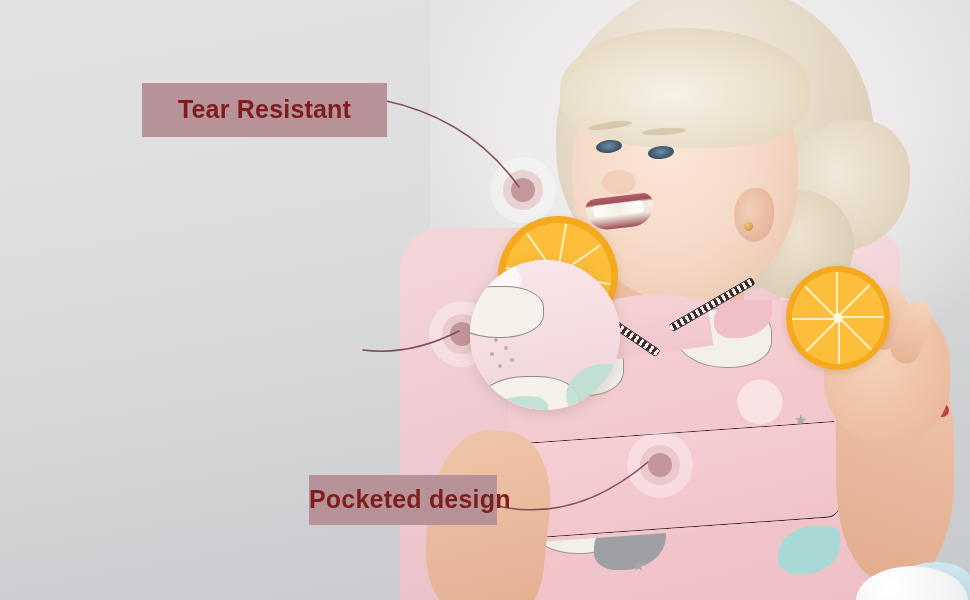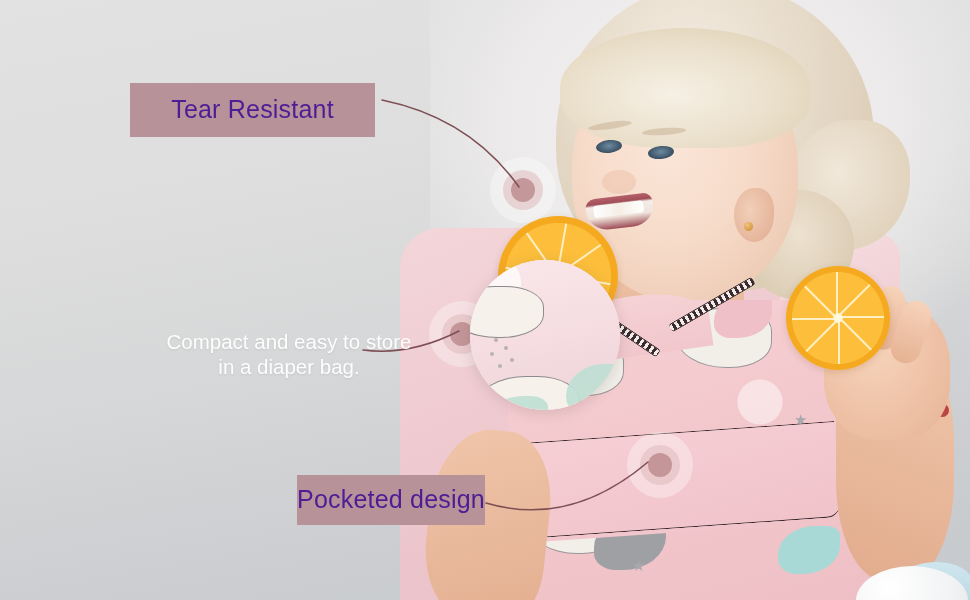--- a/index.html
+++ b/index.html
@@ -373,26 +373,27 @@
     position: absolute; inset: 0;
     pointer-events: none;
   }
 
   
   .callout { position: absolute; }
 
   .chip {
     display: inline-block;
     background: #b79399;
-    color: #4c1d95;
+    color: #7f1d1d;
     font-size: 25px;
-    font-weight: normal;
+    font-weight: bold;
     letter-spacing: .2px;
     text-align: center;
     white-space: nowrap;
+    margin-left: 12px;
   }
   .caption {
     margin-top: 13px;
     color: #fdfdfd;
     font-size: 20.5px;
     line-height: 1.24;
     text-align: center;
     white-space: pre-line;
     text-shadow: 0 1px 2px rgba(120,120,120,.18);
   }
@@ -531,21 +532,19 @@
     <path d="M 382 100 Q 470 118 519 187" stroke="#7d4f55" stroke-width="1.5" fill="none" stroke-linecap="round"></path>
     <path d="M 363 350 Q 410 356 459 331" stroke="#7d4f55" stroke-width="1.5" fill="none" stroke-linecap="round"></path>
     <path d="M 486 503 Q 570 528 648 462" stroke="#7d4f55" stroke-width="1.5" fill="none" stroke-linecap="round"></path>
   </svg>
 
   <div class="callout" id="c1">
     <div class="chip">Tear Resistant</div>
   </div>
 
   <div class="callout" id="c2">
-    <div class="caption">Compact and easy to store
-in a diaper bag.</div>
   </div>
 
   <div class="callout" id="c3">
     <div class="chip">Pocketed design</div>
   </div>
 
 </div>
 
 </body></html>

